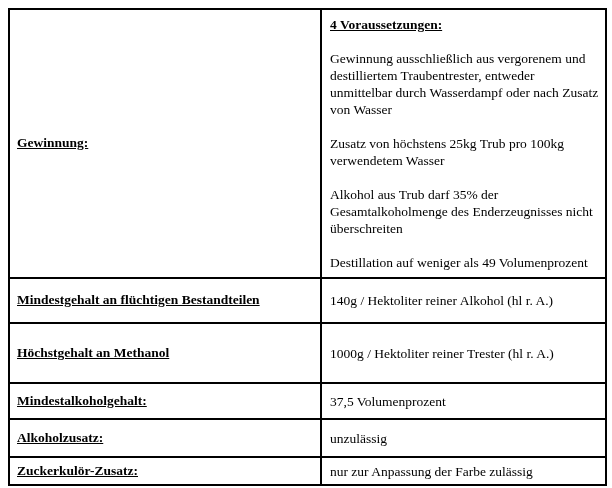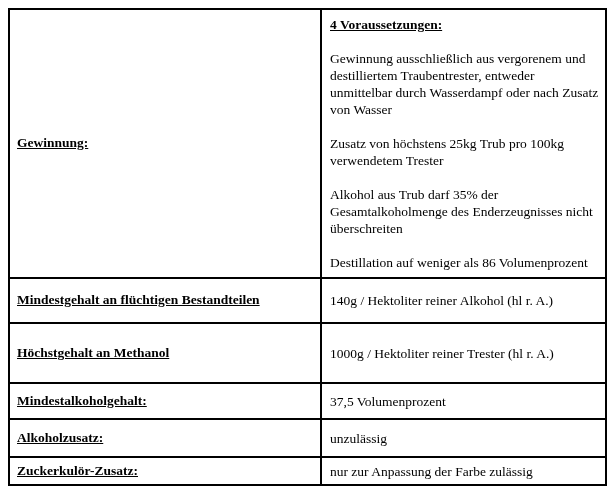--- a/index.html
+++ b/index.html
@@ -70,23 +70,23 @@
 
 <table class="spec-table">
   <tbody>
     <tr class="r-gewinnung">
       <td class="label-cell">
         <span class="label">Gewinnung:</span>
       </td>
       <td class="value-cell multi">
         <div class="value-heading">4 Voraussetzungen:</div>
         <p>Gewinnung ausschließlich aus vergorenem und destilliertem Traubentrester, entweder unmittelbar durch Wasserdampf oder nach Zusatz von Wasser</p>
-        <p>Zusatz von höchstens 25kg Trub pro 100kg verwendetem Trester</p>
+        <p>Zusatz von höchstens 25kg Trub pro 100kg verwendetem Wasser</p>
         <p>Alkohol aus Trub darf 35% der Gesamtalkoholmenge des Enderzeugnisses nicht überschreiten</p>
-        <p>Destillation auf weniger als 86 Volumenprozent</p>
+        <p>Destillation auf weniger als 49 Volumenprozent</p>
       </td>
     </tr>
 
     <tr class="r-fluechtig">
       <td class="label-cell">
         <span class="label">Mindestgehalt an flüchtigen Bestandteilen</span>
       </td>
       <td class="value-cell">140g / Hektoliter reiner Alkohol (hl r. A.)</td>
     </tr>
 

